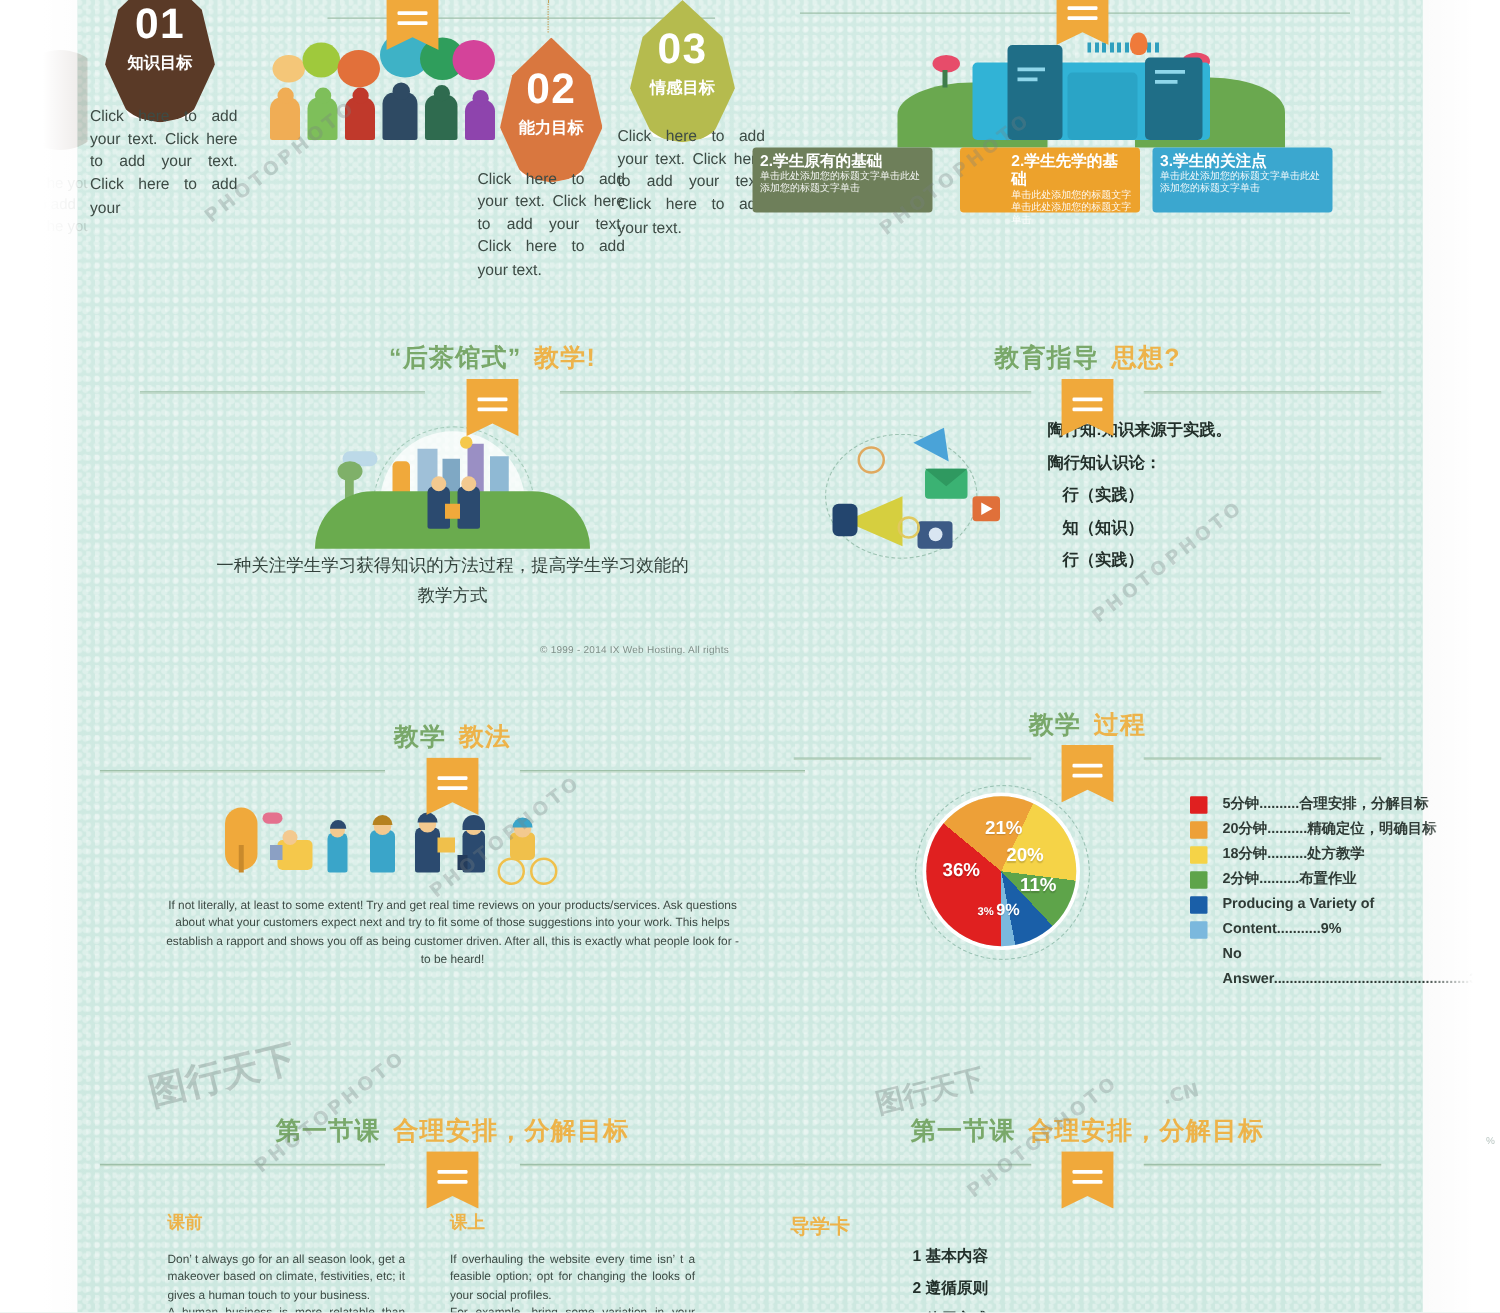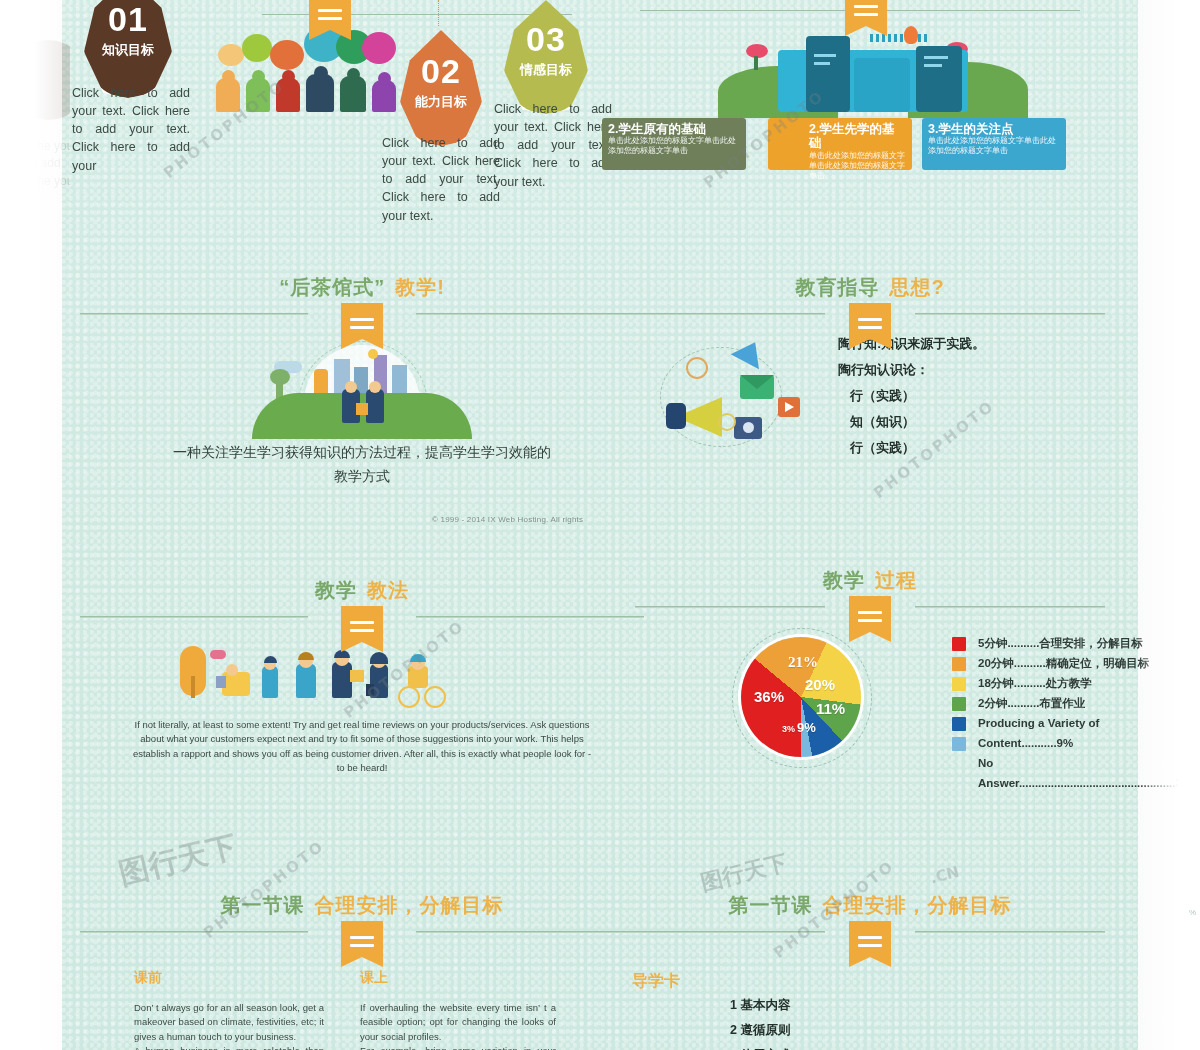--- a/index.html
+++ b/index.html
@@ -195,21 +195,21 @@
         <div class="tt">2.学生先学的基础</div>
         <div class="dd">单击此处添加您的标题文字单击此处添加您的标题文字单击</div>
       </div>
       <div class="infobox" style="left:322px;top:118px;background:#3ba7cf;">
         <div class="tt">3.学生的关注点</div>
         <div class="dd">单击此处添加您的标题文字单击此处添加您的标题文字单击</div>
       </div>
     </div>
 
     <div class="slide" style="top:275px;height:230px;">
-      <div class="head" style="width:600px;">
+      <div class="head" style="width:600px;padding-left:32px;">
         <div class="t">
           <span class="a">“后茶馆式”</span><span class="b">教学!</span>
         </div>
         <div class="rule">
           <div class="ribbon">
               <i class="r1"></i>
               <i class="r2"></i>
             </div>
         </div>
       </div>
@@ -339,21 +339,21 @@
         <div class="pie" style="left:9px;top:9px;width:120px;height:120px;box-shadow:0 0 0 3px #fff;
              background:conic-gradient(
                #e02020 0deg 129.6deg,
                #eda038 129.6deg 205.2deg,
                #f5d347 205.2deg 277.2deg,
                #5ea44a 277.2deg 316.8deg,
                #1a5fa8 316.8deg 349.2deg,
                #7bb8dd 349.2deg 360deg);
              transform:rotate(180deg);"></div>
         <div class="slicelabel" style="left:22px;top:60px;">36%</div>
-        <div class="slicelabel" style="left:56px;top:26px;font-family:Liberation Serif, serif;">21%</div>
+        <div class="slicelabel" style="left:56px;top:26px;">21%</div>
         <div class="slicelabel" style="left:73px;top:48px;">20%</div>
         <div class="slicelabel" style="left:84px;top:72px;text-align:center;">11%</div>
         <div class="slicelabel" style="left:65px;top:92px;font-size:13px;">9%</div>
         <div class="slicelabel" style="left:50px;top:96px;font-size:9px;">3%</div>
       </div>
 
       <div class="legend" style="left:352px;top:68px;">
         <div class="legrow">
           <div class="swatch" style="background:#e02020;"></div>
           <div class="legtxt">  5分钟..........合理安排，分解目标</div>

